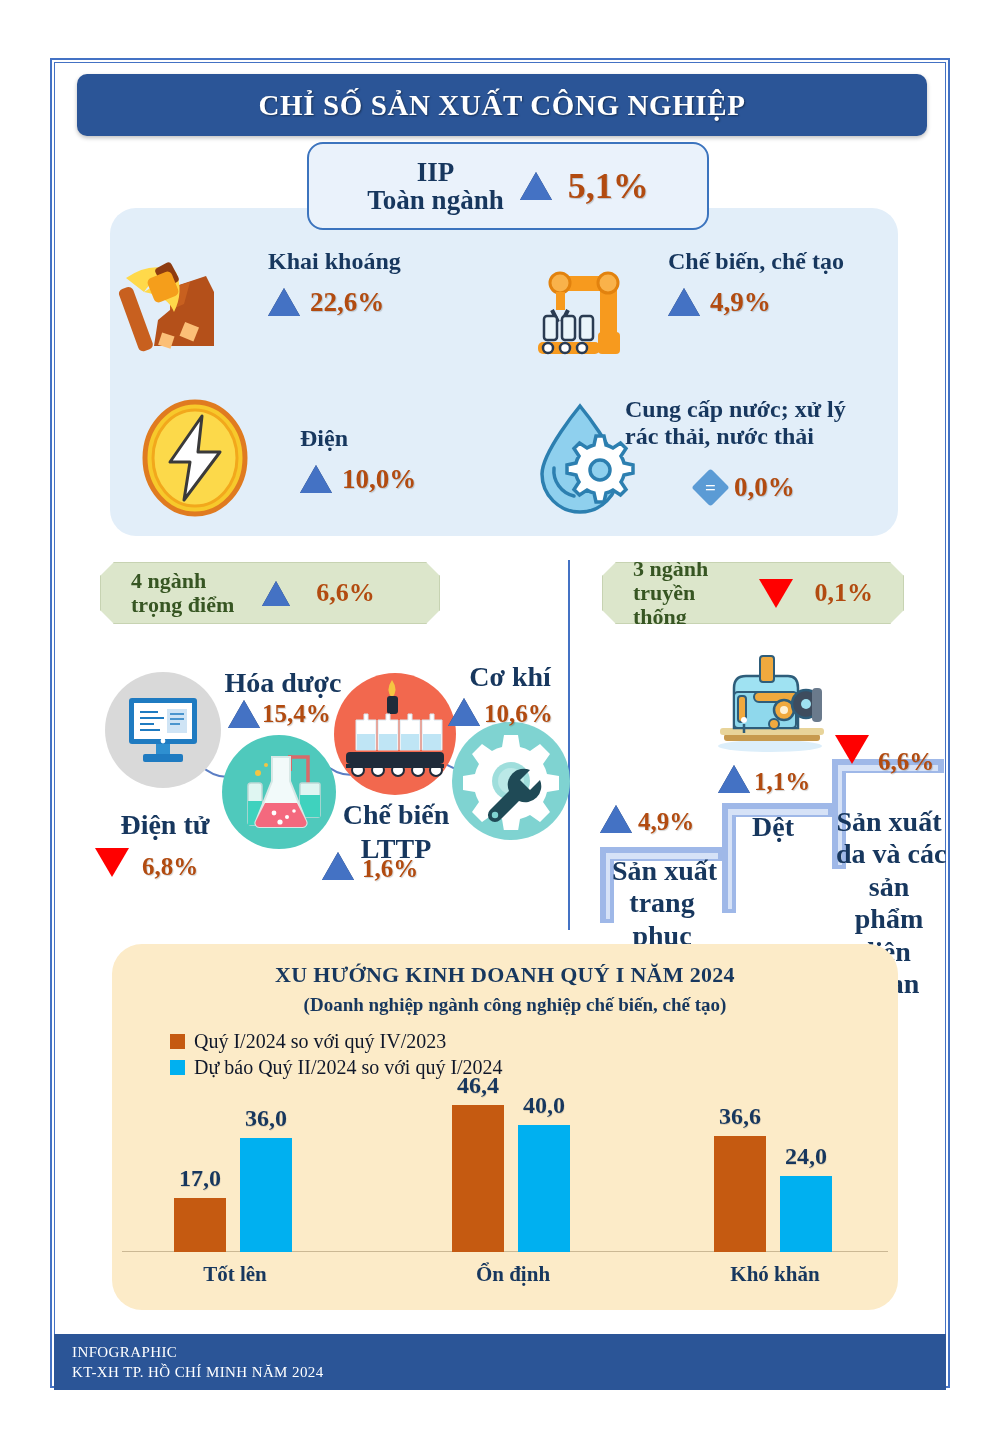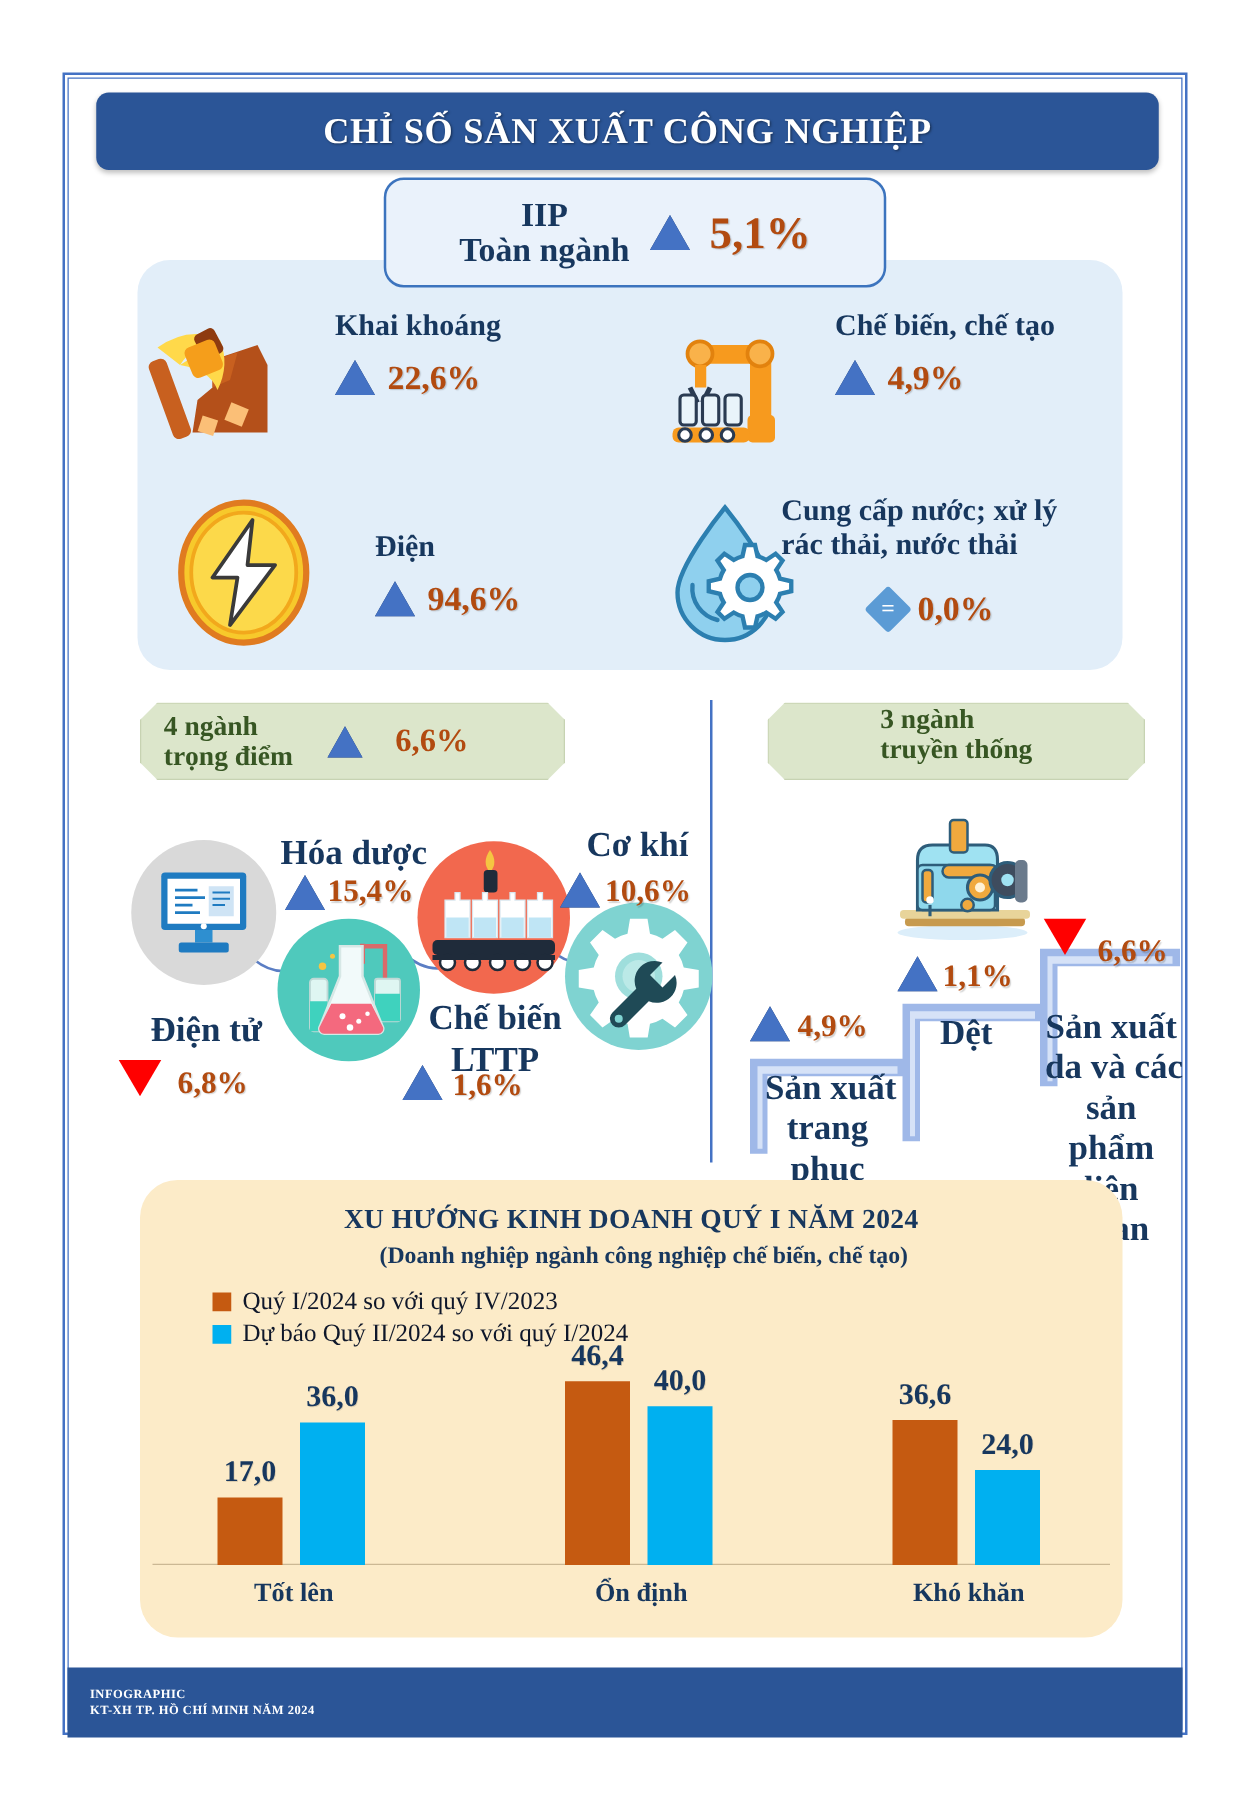--- a/index.html
+++ b/index.html
@@ -86,23 +86,22 @@
   .diamond .eq {
     transform:rotate(-45deg); color:#fff; font-weight:bold; font-size:19px; line-height:1;
   }
 
   
   .badge {
     position:absolute; height:62px;
     background:#DCE6CB;
     border:1px solid #c7d3b2;
     clip-path: polygon(14px 0, calc(100% - 14px) 0, 100% 14px, 100% calc(100% - 14px), calc(100% - 14px) 100%, 14px 100%, 0 calc(100% - 14px), 0 14px);
-    display:flex; align-items:center; gap:14px; padding:0 18px;
+    display:flex; align-items:center; gap:14px; padding:0 30px;
     box-shadow: 3px 4px 5px rgba(0,0,0,.22);
-    margin-left: 12px;
   }
   .badge .blabel { color:#375623; font-weight:bold; font-size:22px; line-height:1.08; }
   .badge .bval { color:#B24B10; font-weight:bold; font-size:26px; }
 
   
   .vdiv { position:absolute; left:568px; top:560px; width:2px; height:370px; background:#4472C4; }
 
   
   .circ { position:absolute; border-radius:50%; }
   .lbl { position:absolute; color:#17375E; font-weight:bold; font-size:28px; text-align:center; line-height:1.1; white-space:nowrap; }
@@ -127,21 +126,21 @@
   .catlbl { position:absolute; color:#17375E; font-weight:bold; font-size:21px; text-align:center; }
 
   
   .footer {
     position:absolute; left:54px; top:1334px;
     width:892px; height:56px;
     background:#2B5597;
     display:flex; flex-direction:column; justify-content:center;
     padding-left:18px;
   }
-  .footer div { color:#fff; font-weight:bold; font-size:10px; letter-spacing:.4px; line-height:1.35; }
+  .footer div { color:#fff; font-weight:normal; font-size:15px; letter-spacing:.4px; line-height:1.35; }
 </style>
 </head>
 <body>
 
 <div class="page">
 
   <div class="frame-outer"></div>
   <div class="frame-inner"></div>
 
   <div class="title-bar">
@@ -216,21 +215,21 @@
     <ellipse cx="55" cy="60" rx="50" ry="56" fill="#F7C92B" stroke="#E07B20" stroke-width="5"></ellipse>
     <ellipse cx="55" cy="60" rx="42" ry="48" fill="#FCD94A" stroke="#F2A81C" stroke-width="3"></ellipse>
     <path d="M62 18 L30 64 L50 64 L44 102 L80 54 L58 54 Z" fill="#FFFFFF" stroke="#3A3A3A" stroke-width="3" stroke-linejoin="round"></path>
   </svg>
 
   <div class="sector" style="left:300px; top:425px;">
     <div class="txt">
       <div class="name">Điện</div>
       <div class="valrow">
         <div class="tri-up"></div>
-        <div class="val">94,6%</div>
+        <div class="val">10,0%</div>
       </div>
     </div>
   </div>
 
   <svg class="mark" style="left:530px;top:400px;" width="115" height="115" viewBox="0 0 115 115">
     <path d="M50 6 C50 6 12 52 12 74 A38 38 0 0 0 88 74 C88 52 50 6 50 6 Z" fill="#8FD0EE" stroke="#2C7FB0" stroke-width="3.5"></path>
     <path d="M24 68 A26 26 0 0 0 44 96" stroke="#2C7FB0" stroke-width="3.5" fill="none" stroke-linecap="round"></path>
     <g transform="translate(70,70)">
       <path d="M-4 -34 h8 l2 9 a25 25 0 0 1 7 3 l7.5 -5 l5.5 5.5 l-5 7.5 a25 25 0 0 1 3 7 l9 2 v8 l-9 2 a25 25 0 0 1 -3 7 l5 7.5 l-5.5 5.5 l-7.5 -5 a25 25 0 0 1 -7 3 l-2 9 h-8 l-2 -9 a25 25 0 0 1 -7 -3 l-7.5 5 l-5.5 -5.5 l5 -7.5 a25 25 0 0 1 -3 -7 l-9 -2 v-8 l9 -2 a25 25 0 0 1 3 -7 l-5 -7.5 l5.5 -5.5 l7.5 5 a25 25 0 0 1 7 -3 Z" fill="#FFFFFF" stroke="#2C7FB0" stroke-width="3.5"></path>
       <circle cx="0" cy="0" r="10" fill="#8FD0EE" stroke="#2C7FB0" stroke-width="3.5"></circle>
@@ -252,21 +251,21 @@
 
   <div class="badge" style="left:100px; top:562px; width:340px;">
     <div class="blabel">
       <div>4 ngành</div>
       <div>trọng điểm</div>
     </div>
     <div class="tri-up sm" style="margin-left:14px;"></div>
     <div class="bval" style="margin-left:12px;">6,6%</div>
   </div>
 
-  <div class="badge" style="left:602px; top:562px; width:302px;flex-direction:column;">
+  <div class="badge" style="left:602px; top:562px; width:302px;">
     <div class="blabel">
       <div>3 ngành</div>
       <div>truyền thống</div>
     </div>
     <div class="tri-down" style="margin-left:6px;"></div>
     <div class="bval" style="margin-left:8px;">0,1%</div>
   </div>
 
   <div class="vdiv"></div>
 

